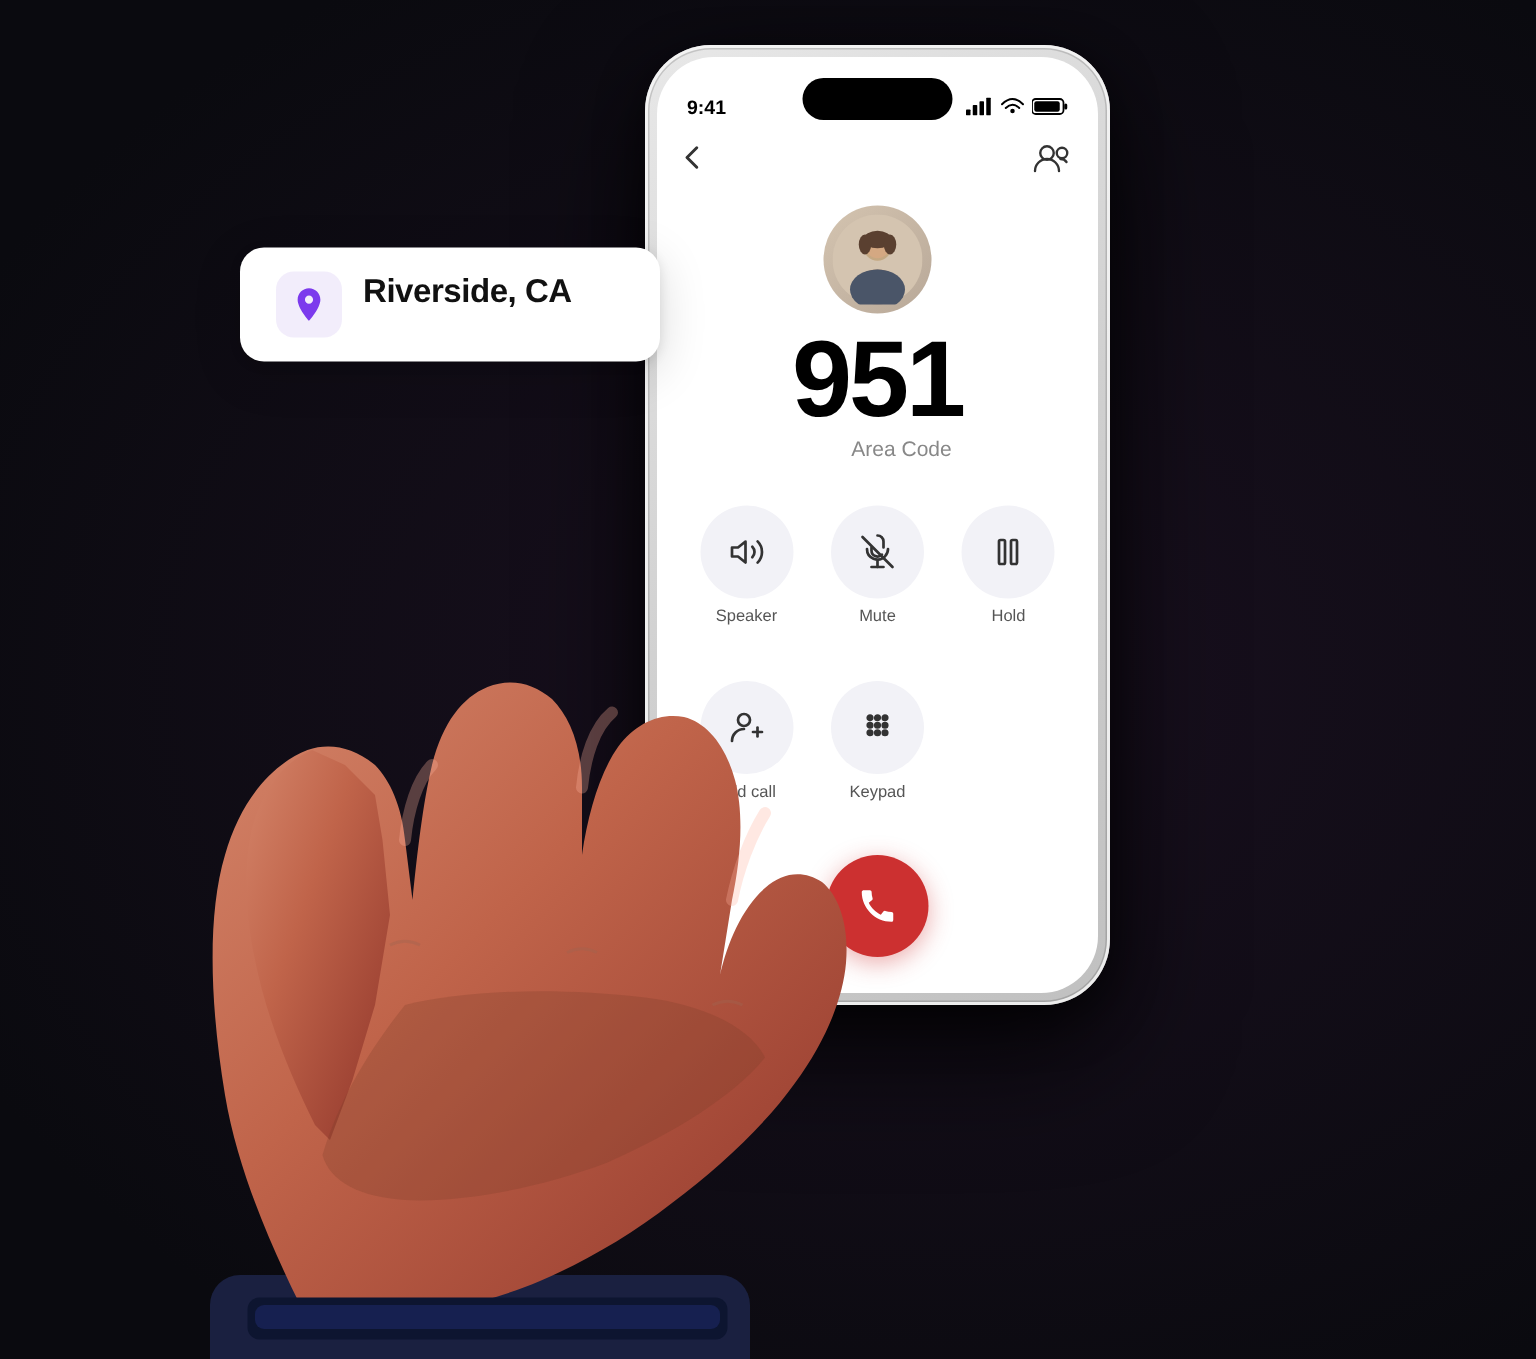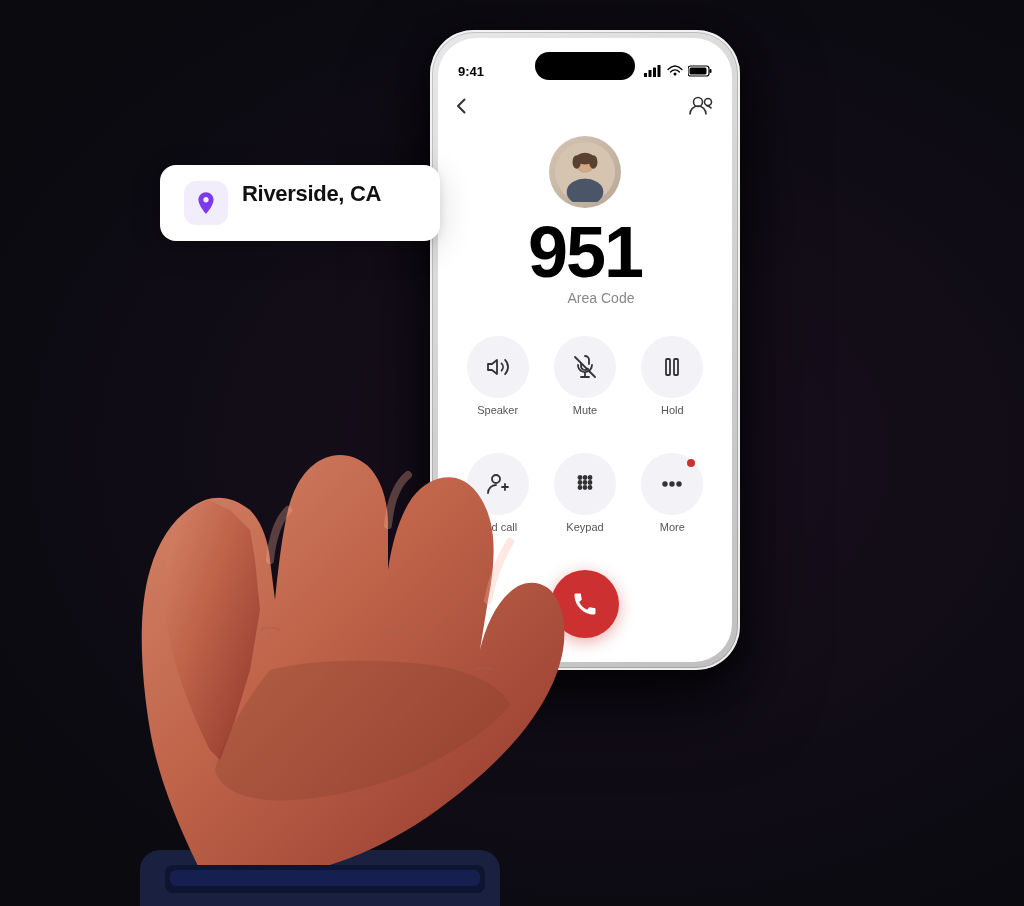--- a/index.html
+++ b/index.html
@@ -498,30 +498,20 @@
               <circle cx="12" cy="10.5" r="1.5" fill="#333"></circle>
               <circle cx="17" cy="10.5" r="1.5" fill="#333"></circle>
               <circle cx="7" cy="15.5" r="1.5" fill="#333"></circle>
               <circle cx="12" cy="15.5" r="1.5" fill="#333"></circle>
               <circle cx="17" cy="15.5" r="1.5" fill="#333"></circle>
             </svg>
           </button>
           <span class="control-label">Keypad</span>
         </div>
 
-        <div class="control-item">
-          <button class="control-btn has-dot">
-            <svg viewBox="0 0 24 24">
-              <circle cx="5" cy="12" r="1.8" fill="#333"></circle>
-              <circle cx="12" cy="12" r="1.8" fill="#333"></circle>
-              <circle cx="19" cy="12" r="1.8" fill="#333"></circle>
-            </svg>
-          </button>
-          <span class="control-label">More</span>
-        </div>
 
       </div>
 
       <div class="end-call-section">
         <button class="end-call-btn">
           <svg viewBox="0 0 24 24">
             <path d="M20.01 15.38c-1.23 0-2.42-.2-3.53-.56-.35-.12-.74-.03-1.01.24l-1.57 1.97c-2.83-1.35-5.48-3.9-6.89-6.83l1.95-1.66c.27-.28.35-.67.24-1.02-.37-1.12-.56-2.32-.56-3.55 0-.54-.45-.99-.99-.99H4.19C3.65 3 3 3.24 3 3.99 3 13.28 10.73 21 20.01 21c.71 0 .99-.63.99-1.18v-3.45c0-.54-.45-.99-.99-.99z" fill="white"></path>
           </svg>
         </button>
       </div>

